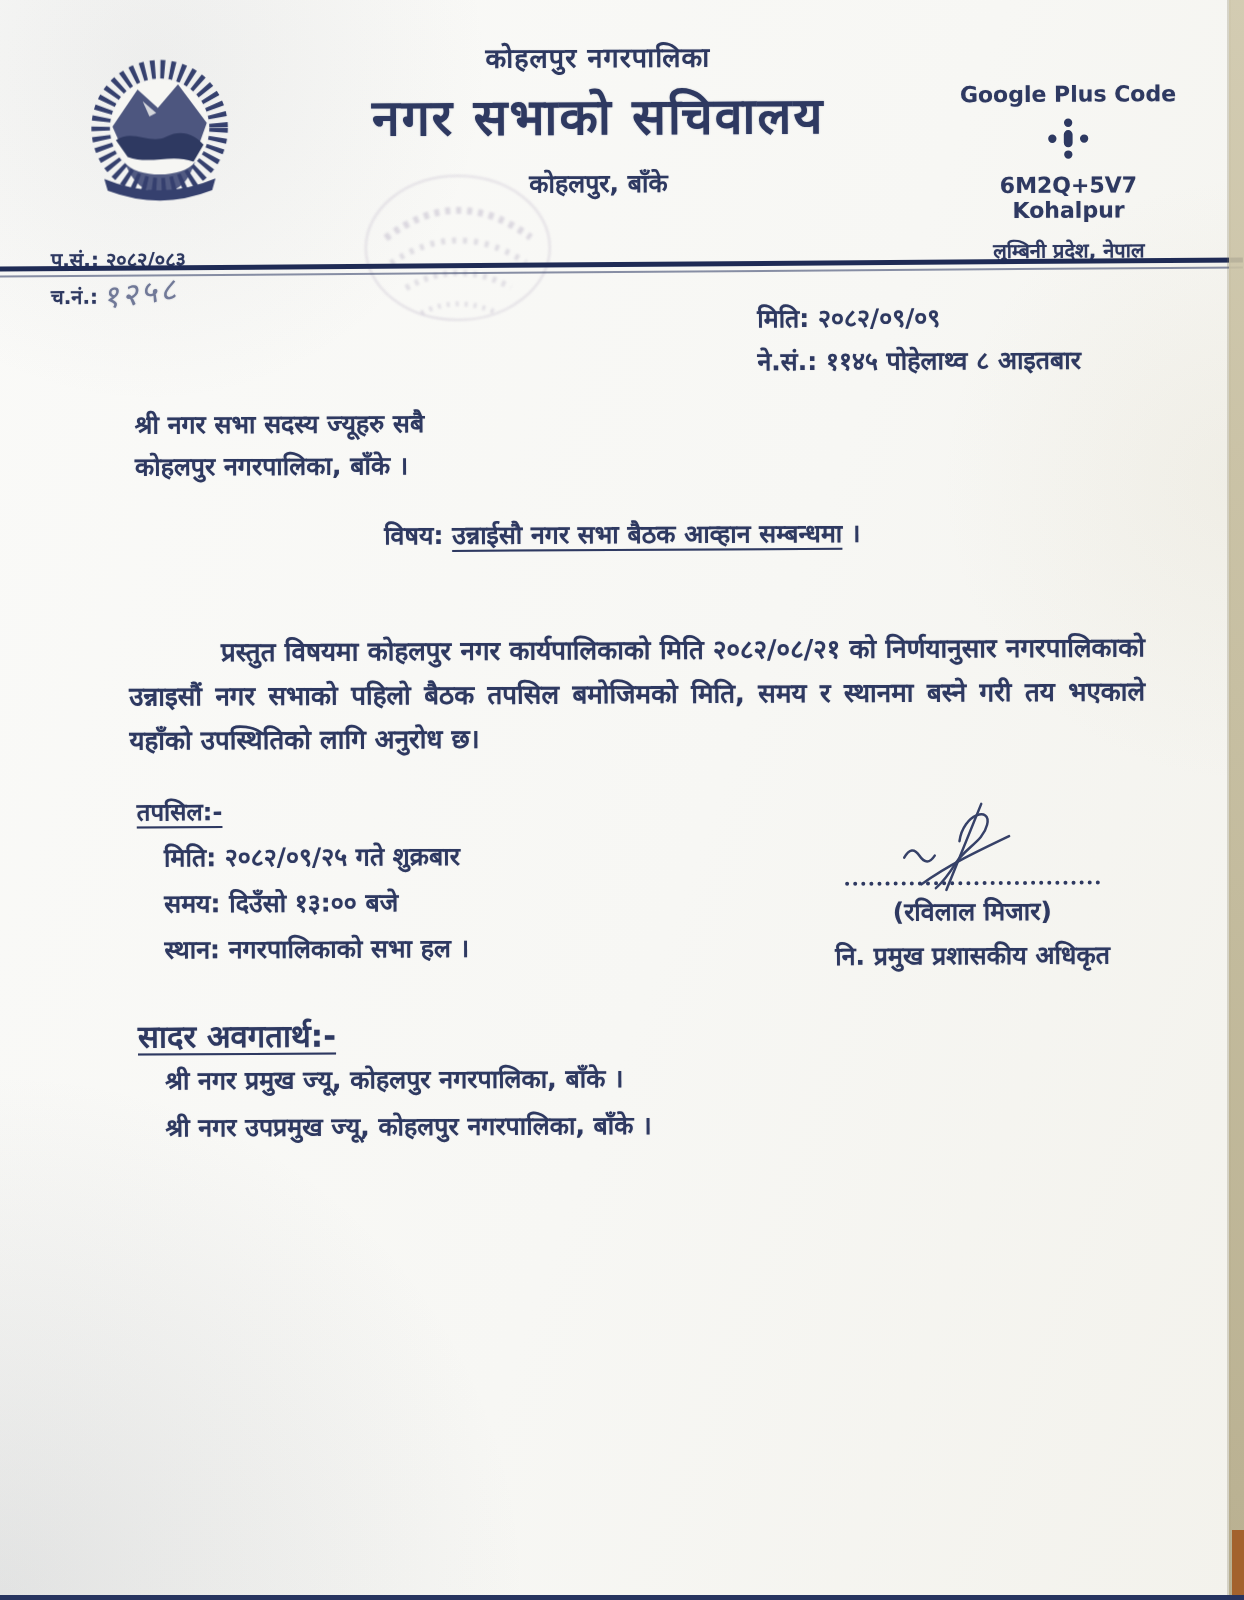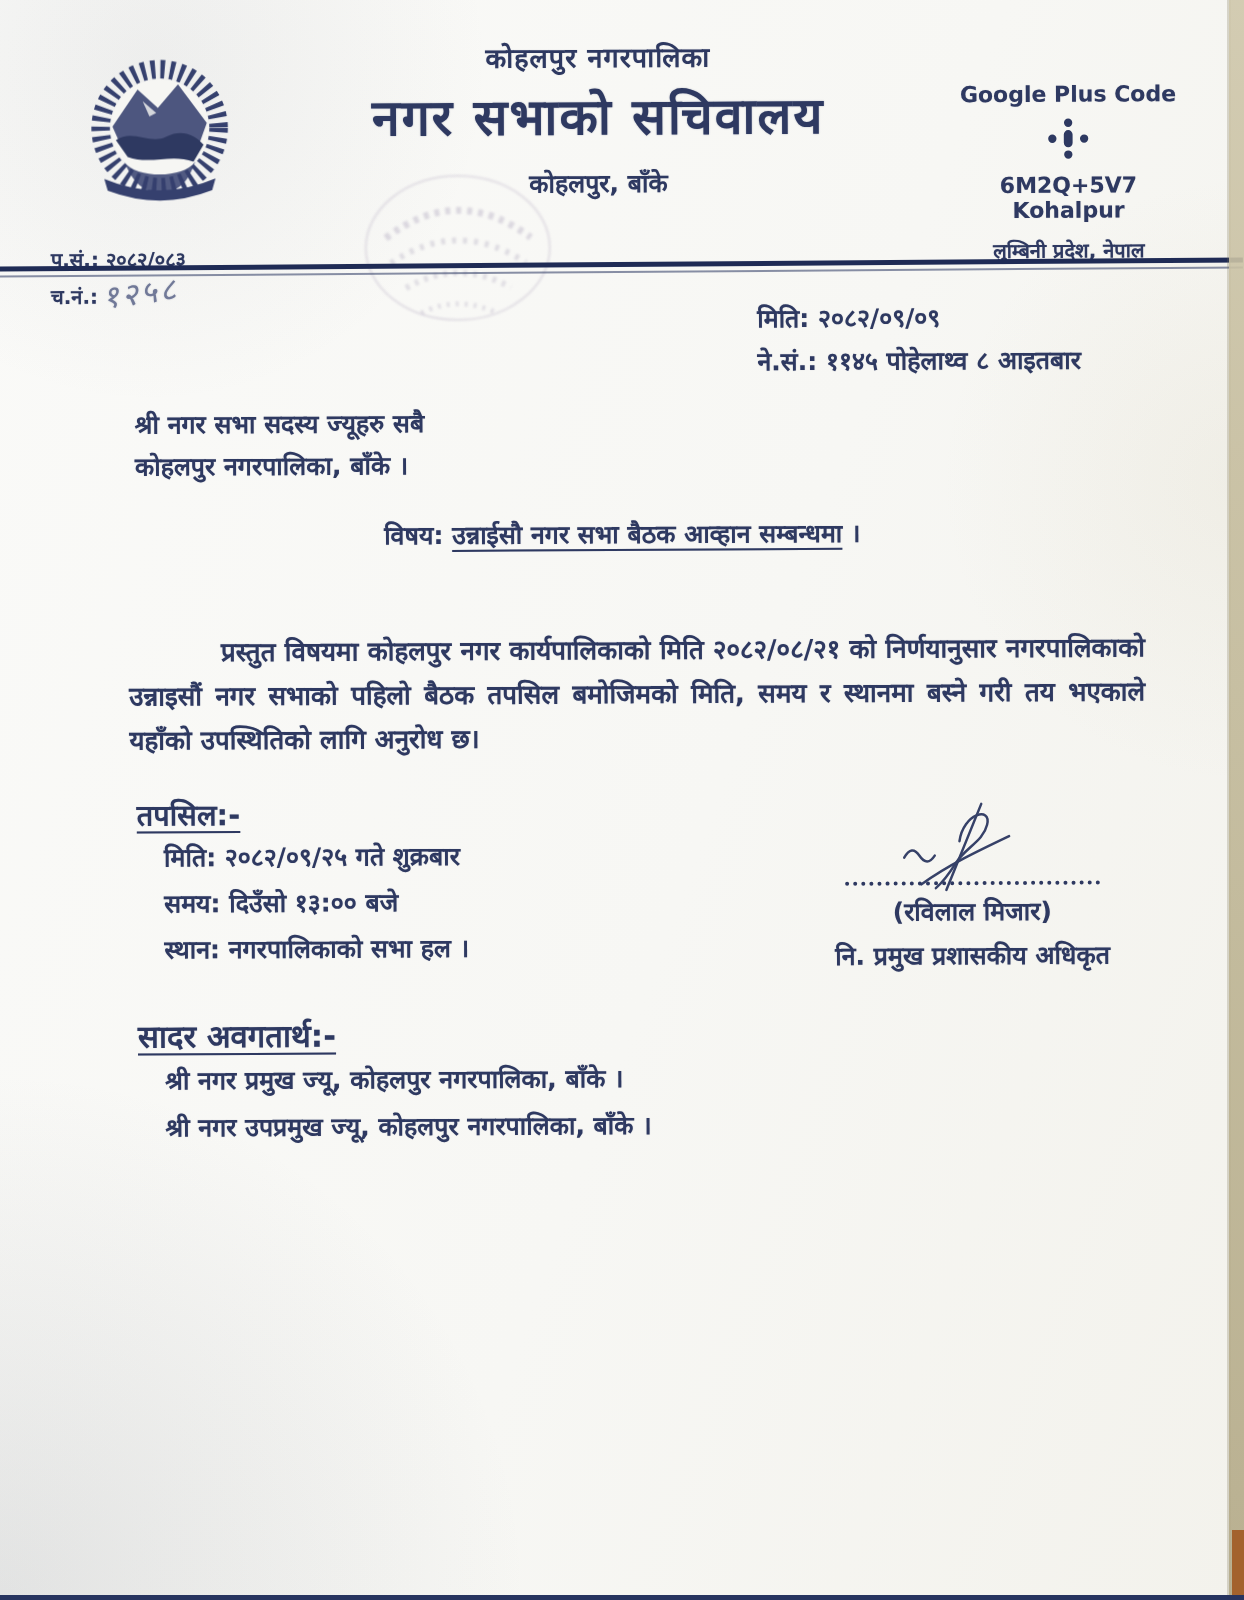--- a/index.html
+++ b/index.html
@@ -59,21 +59,21 @@
 
   
   .subject{left:122px;top:516px;width:1000px;text-align:center;font-size:25px;font-weight:700;}
   .subject .u{text-decoration:underline;text-underline-offset:6px;text-decoration-thickness:2px;}
 
   
   .bodypara{left:128px;top:628px;width:1016px;font-size:26px;line-height:44px;
     text-align:justify;text-indent:92px;font-weight:700;}
 
   
-  .sch-head{left:135px;top:792px;font-size:29px;font-weight:700;
+  .sch-head{left:135px;top:792px;font-size:24px;font-weight:700;
     text-decoration:underline;text-underline-offset:6px;text-decoration-thickness:2px;}
   .sch-items{left:162px;top:833px;font-size:25px;line-height:46px;font-weight:700;}
 
   
   .sigblock{left:810px;top:795px;width:320px;text-align:center;}
   .sig-draw{position:absolute;left:65px;top:5px;width:190px;height:105px;}
   .dotline{margin:88px auto 0 auto;width:255px;border-bottom:4px dotted #2e3961;height:0;}
   .sig-name{font-size:25px;font-weight:700;margin-top:8px;}
   .sig-desg{font-size:25px;font-weight:700;margin-top:10px;}
 

